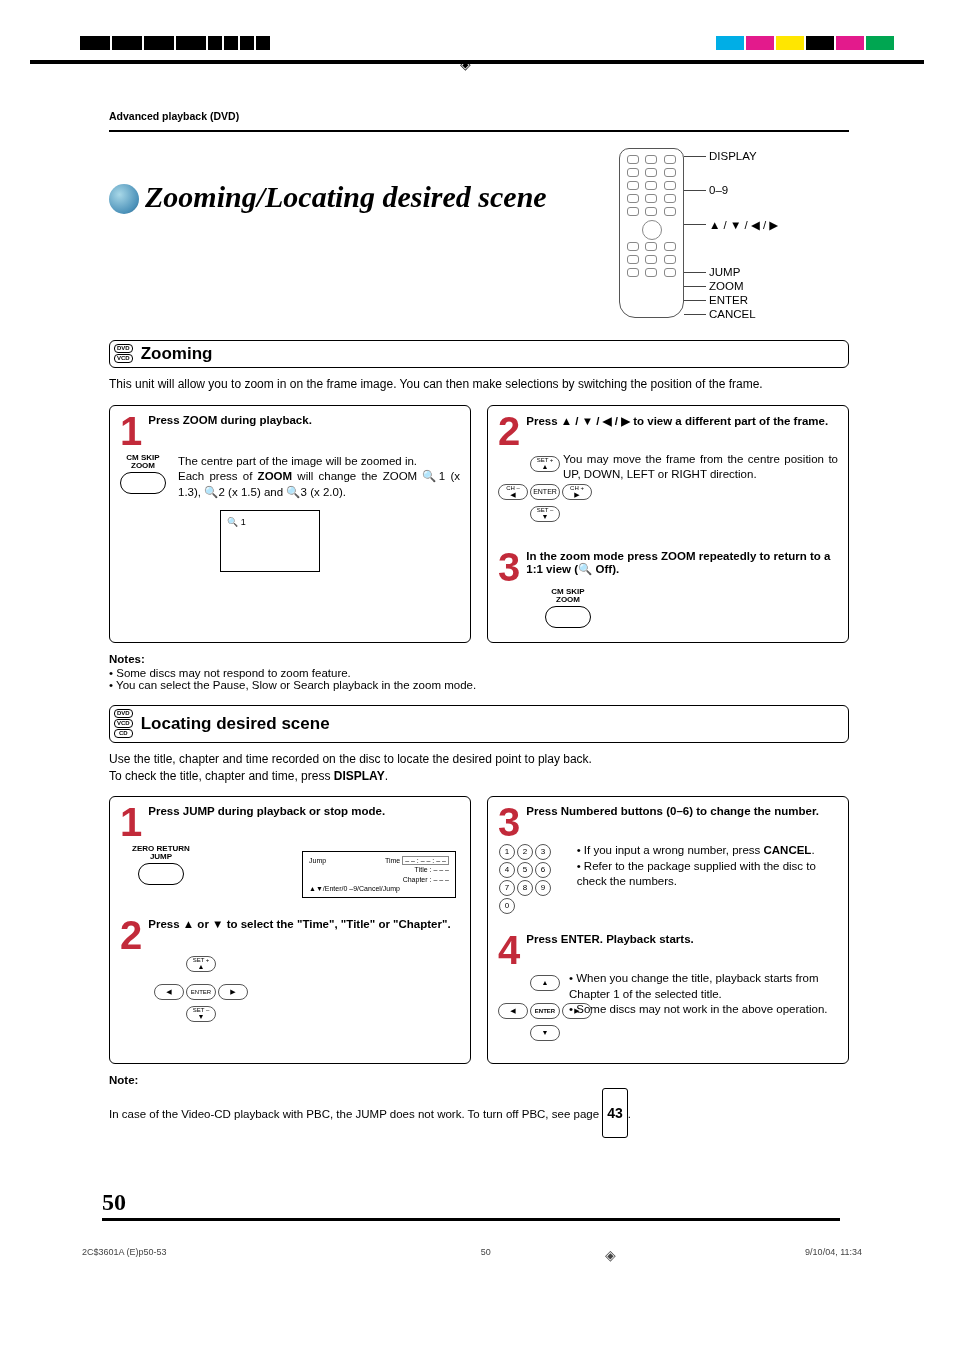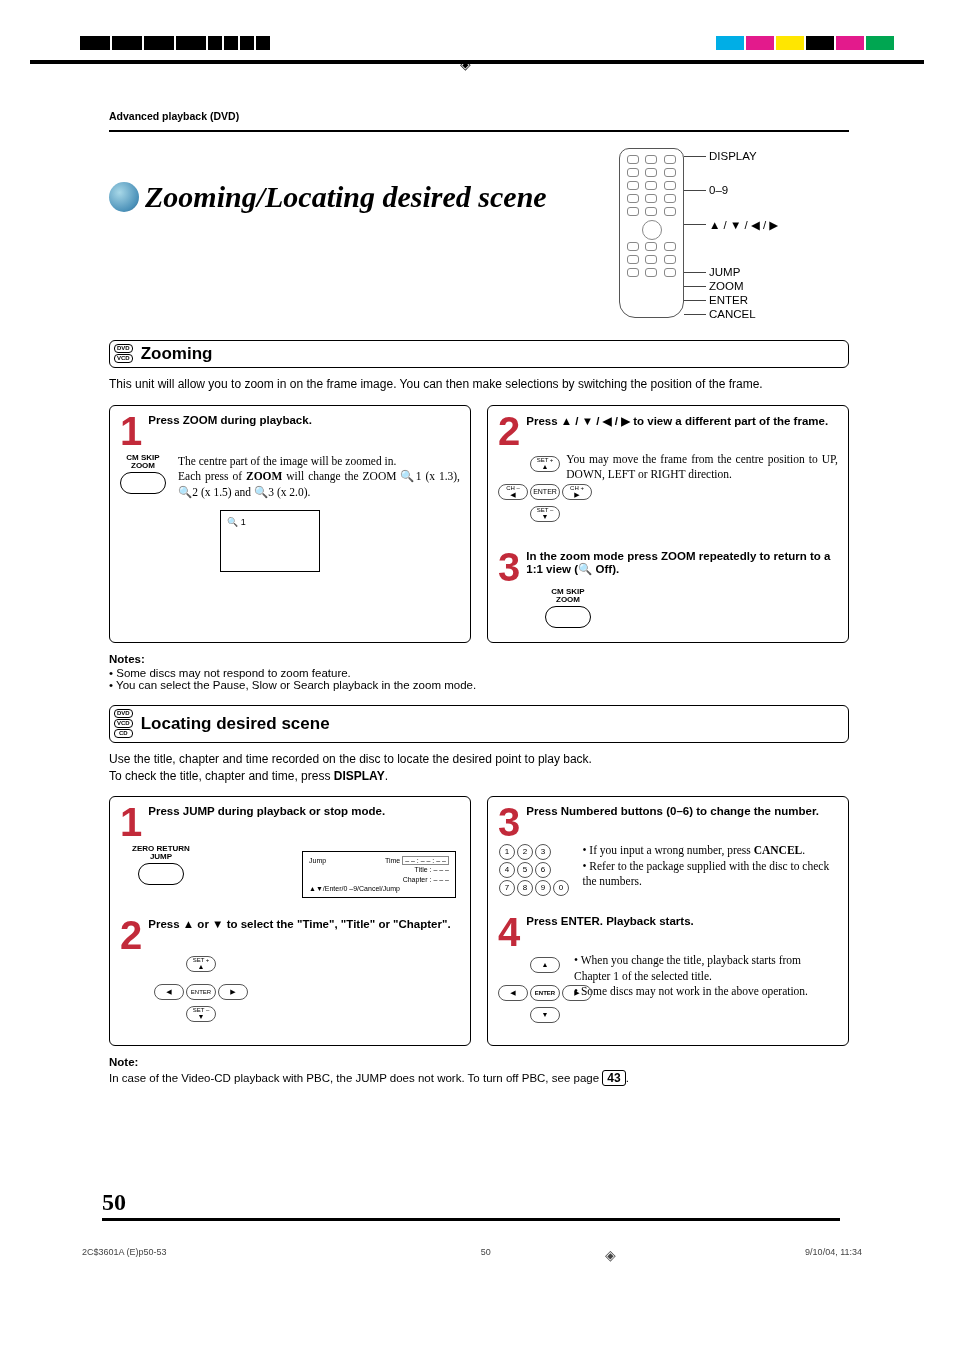--- a/index.html
+++ b/index.html
@@ -25,21 +25,21 @@
   .target-icon { font-size: 14px; }
   .content {
     position: absolute;
     top: 110px; left: 109px; width: 740px;
   }
   .header-section {
     font-size: 10.5px; font-weight: bold; margin-bottom: 8px;
   }
   .header-underline { border-bottom: 2px solid #000; width: 100%; margin-bottom: 16px; }
   .title-row { display:flex; justify-content:space-between; align-items:flex-start; }
-  .main-title-wrap { display:flex; align-items:center; margin-top:32px; }
+  .main-title-wrap { display:flex; align-items:flex-end; margin-top:32px; }
   .title-circle {
     width: 30px; height:30px; border-radius:50%;
     background: radial-gradient(circle at 35% 35%, #a8d8e8 0%, #4a90b8 70%, #2a5878 100%);
     margin-right:6px;
   }
   .main-title {
     font-family: "Times New Roman", serif;
     font-style: italic; font-weight: bold;
     font-size: 30px;
   }
@@ -80,21 +80,21 @@
   .step-row { display:flex; align-items:flex-start; margin-bottom: 4px; }
   .big-num {
     font-family: Arial, sans-serif;
     font-size: 40px; font-weight: bold;
     color: #c22a3a;
     line-height: 0.85;
     margin-right: 6px;
     flex-shrink:0;
   }
   .step-title { font-weight: bold; font-size:11.5px; }
-  .step-body { font-size: 11.5px; line-height:1.35;font-family:Liberation Serif, serif; }
+  .step-body { font-size: 11.5px; line-height:1.35; }
   .btn-label {
     font-size: 8px; font-weight:bold; text-align:center; line-height:1;
   }
   .oval-btn {
     width: 44px; height: 20px; border:1.5px solid #000; border-radius: 12px;
     margin: 2px auto;
   }
   .screen-box {
     width: 100px; height: 62px; border:1px solid #000;
     display:flex; align-items:flex-start; justify-content:flex-start;
@@ -120,21 +120,21 @@
     position:absolute; bottom: 94px; left: 82px; right: 92px;
     font-size: 9px; display:flex; justify-content:space-between; align-items:flex-end;
     color:#444;
   }
   .arrow-keys { font-family: Arial; }
   .num-btn{display:inline-block;width:14px;height:14px;border:1px solid #555;border-radius:50%;font-size:8px;text-align:center;line-height:14px;margin:1px;}
   .osd-box {
     border:1px solid #000; width:140px; font-size:7px; padding:4px 6px; line-height:1.3;
     margin-left: 90px; margin-top:6px;
   }
-  .pg-ref{display:inline-block;border:1px solid #000;border-radius:3px;padding:0 4px;font-size:12px;font-weight:bold;}
+  .pg-ref{display:inline-block;border:1px solid #000;border-radius:3px;padding:16px 4px;font-size:14px;font-weight:bold;}
 </style>
 </head>
 <body>
 
 <div class="page">
 
   <div class="black-blocks">
     <div></div>
       <div></div>
       <div></div>

